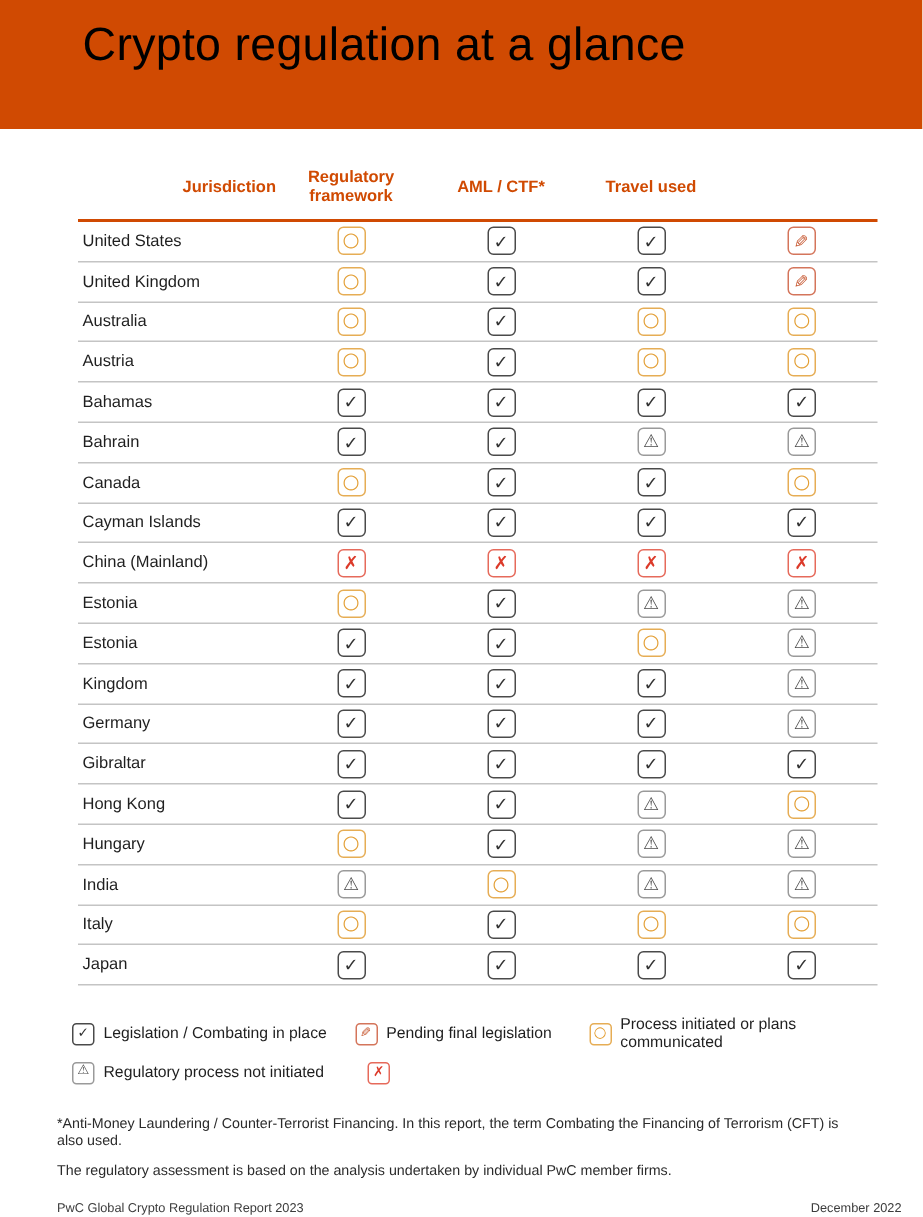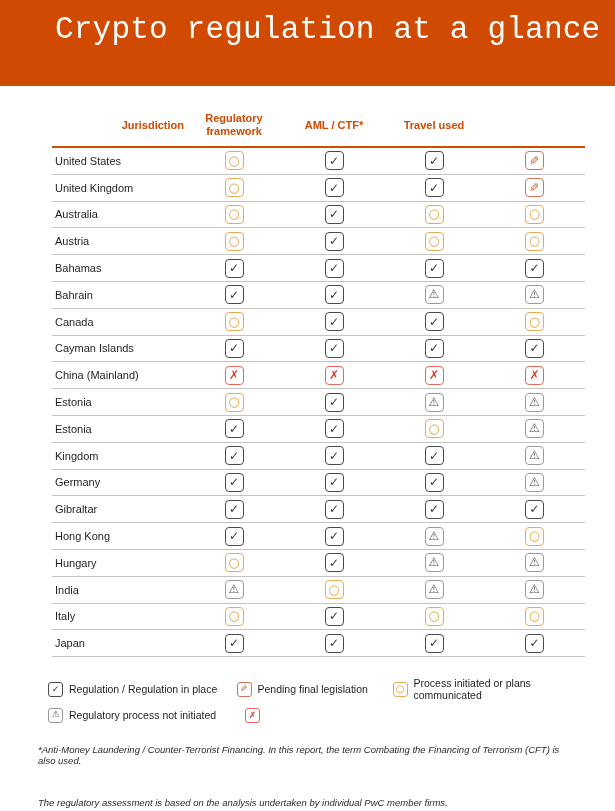--- a/index.html
+++ b/index.html
@@ -10,25 +10,25 @@
     position: relative;
     overflow: hidden;
   }
   .banner {
     width: 615px; height: 86px;
     background: #D04A02;
     padding: 10px 0 0 55px;
     display: flex; align-items: flex-start;
   }
   .banner h1 {
-    font-family: Liberation Mono, monospace;
+    font-family: Liberation Sans, sans-serif;
     font-weight: 400;
     font-size: 31px;
     line-height: 40px;
-    color: #ffffff;
+    color: #000000;
     letter-spacing: 0.2px;
   }
   .table-wrap { margin: 22px 0 0 52px; width: 533px; }
   .thead {
     display: grid;
     grid-template-columns: 132px 100px 100px 100px 101px;
     align-items: center;
     min-height: 40px;
     border-bottom: 2px solid #D04A02;
     padding-bottom: 4px;
@@ -64,22 +64,22 @@
   .glyph-triangle { font-weight: normal; font-size: 12px; margin-top: -1px; }
   .icon-box.sm { width: 15px; height: 15px; border-radius: 3px; border-width: 1.2px; }
   .sm .glyph, .icon-box.sm .glyph { font-size: 9px; }
   .icon-box.sm .glyph-clock { font-size: 10px; }
   .legend { margin: 19px 0 0 48px; width: 545px; font-size: 10.5px; color: #1F1F1F; }
   .legend-row { display: flex; align-items: center; height: 26px; }
   .legend-item { display: flex; align-items: center; gap: 6px; }
   .legend-row-0 .legend-item:nth-child(1) { width: 197px; }
   .legend-row-0 .legend-item:nth-child(2) { width: 163px; }
   .legend-row-1 .legend-item:nth-child(1) { width: 197px; }
-  .footnotes { margin: 16px 38px 0 38px; font-size: 9.5px; color: #2B2B2B; font-style: italic; }
-  .footnotes p + p { margin-top: 31px; }
+  .footnotes { margin: 16px 38px 0 38px; font-size: 9.5px; color: #2B2B2B; }
+  .footnotes p + p { margin-top: 9px; }
   .pagefoot {
     margin: 14px 14px 0 38px;
     display: flex; justify-content: space-between;
     font-size: 8.5px; color: #3C3C3C;
   }
 </style>
 </head>
 <body>
 
 <div class="banner">
@@ -541,21 +541,21 @@
       </div>
     </div>
 </div>
 
 <div class="legend" id="legend">
     <div class="legend-row legend-row-0">
       <div class="legend-item">
         <span class="icon-box sm" style="border-color: rgb(74, 74, 74);">
           <span class="glyph glyph-check" style="color: rgb(51, 51, 51);">✓</span>
         </span>
-        <span>Regulation / Regulation in place</span>
+        <span>Legislation / Combating in place</span>
       </div>
       <div class="legend-item">
         <span class="icon-box sm" style="border-color: rgb(212, 117, 91);">
           <span class="glyph glyph-pencil" style="color: rgb(200, 91, 53);">✎</span>
         </span>
         <span>Pending final legislation</span>
       </div>
       <div class="legend-item">
         <span class="icon-box sm" style="border-color: rgb(230, 173, 85);">
           <span class="glyph glyph-clock" style="color: rgb(227, 158, 51);">○</span>

